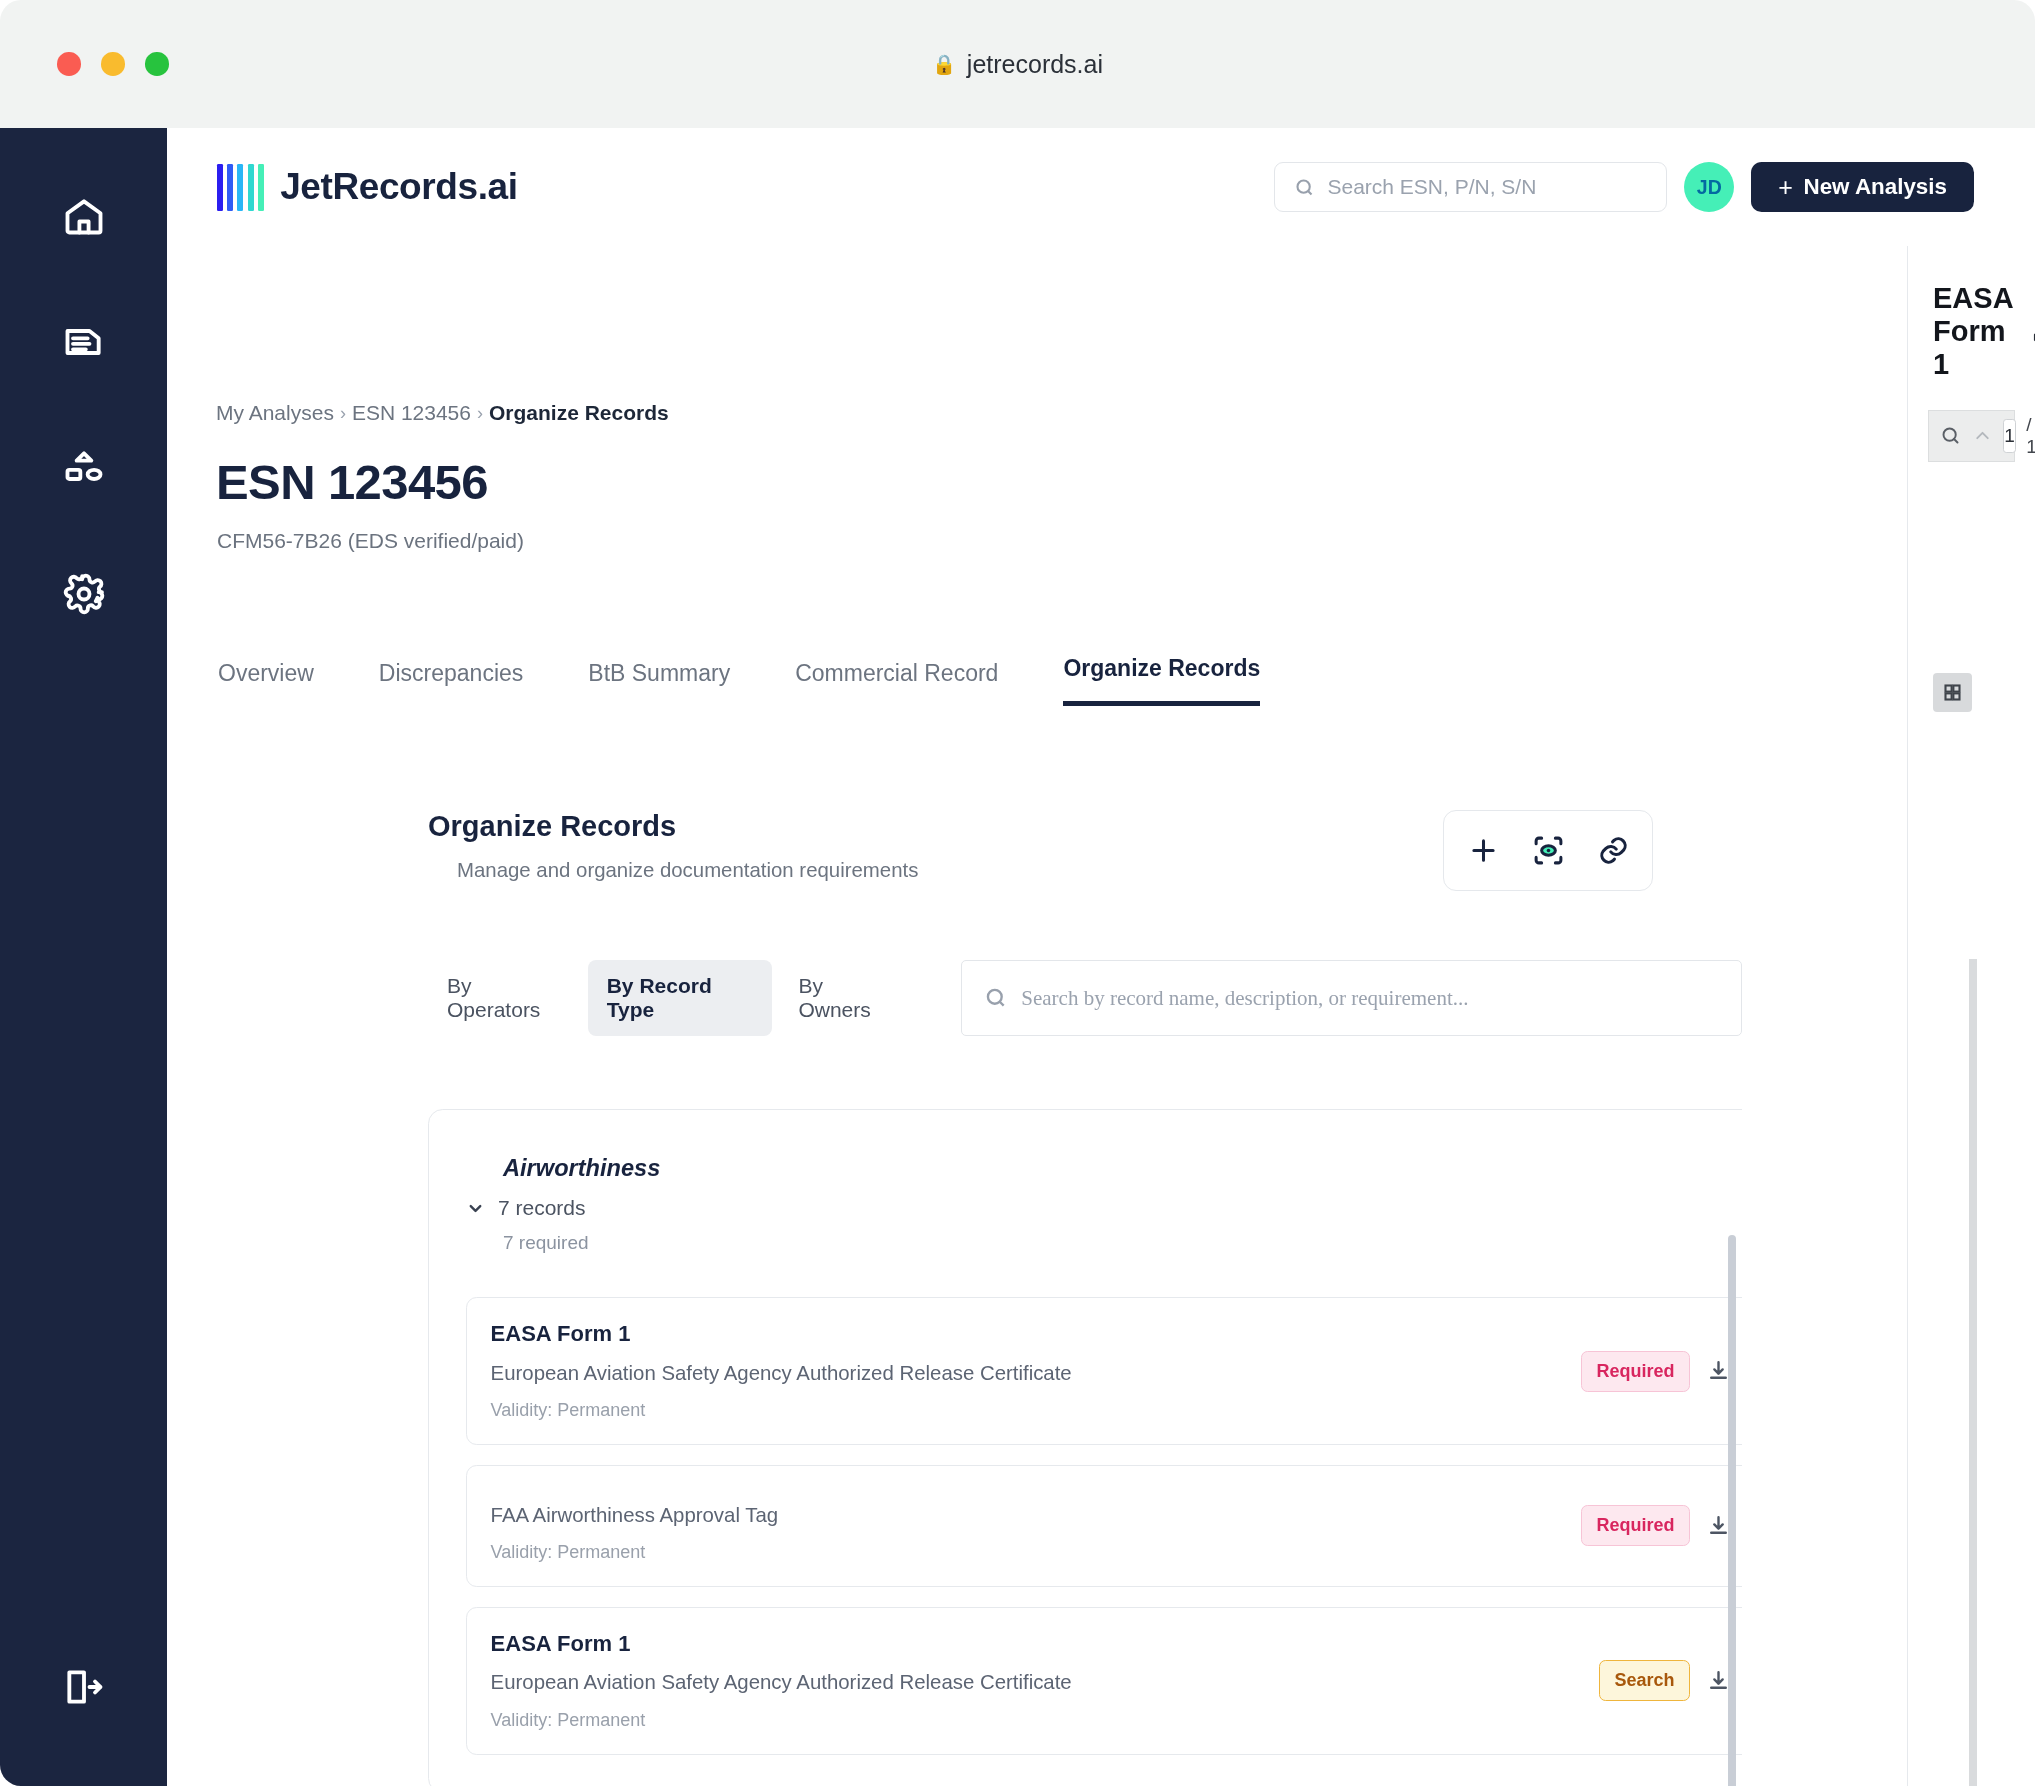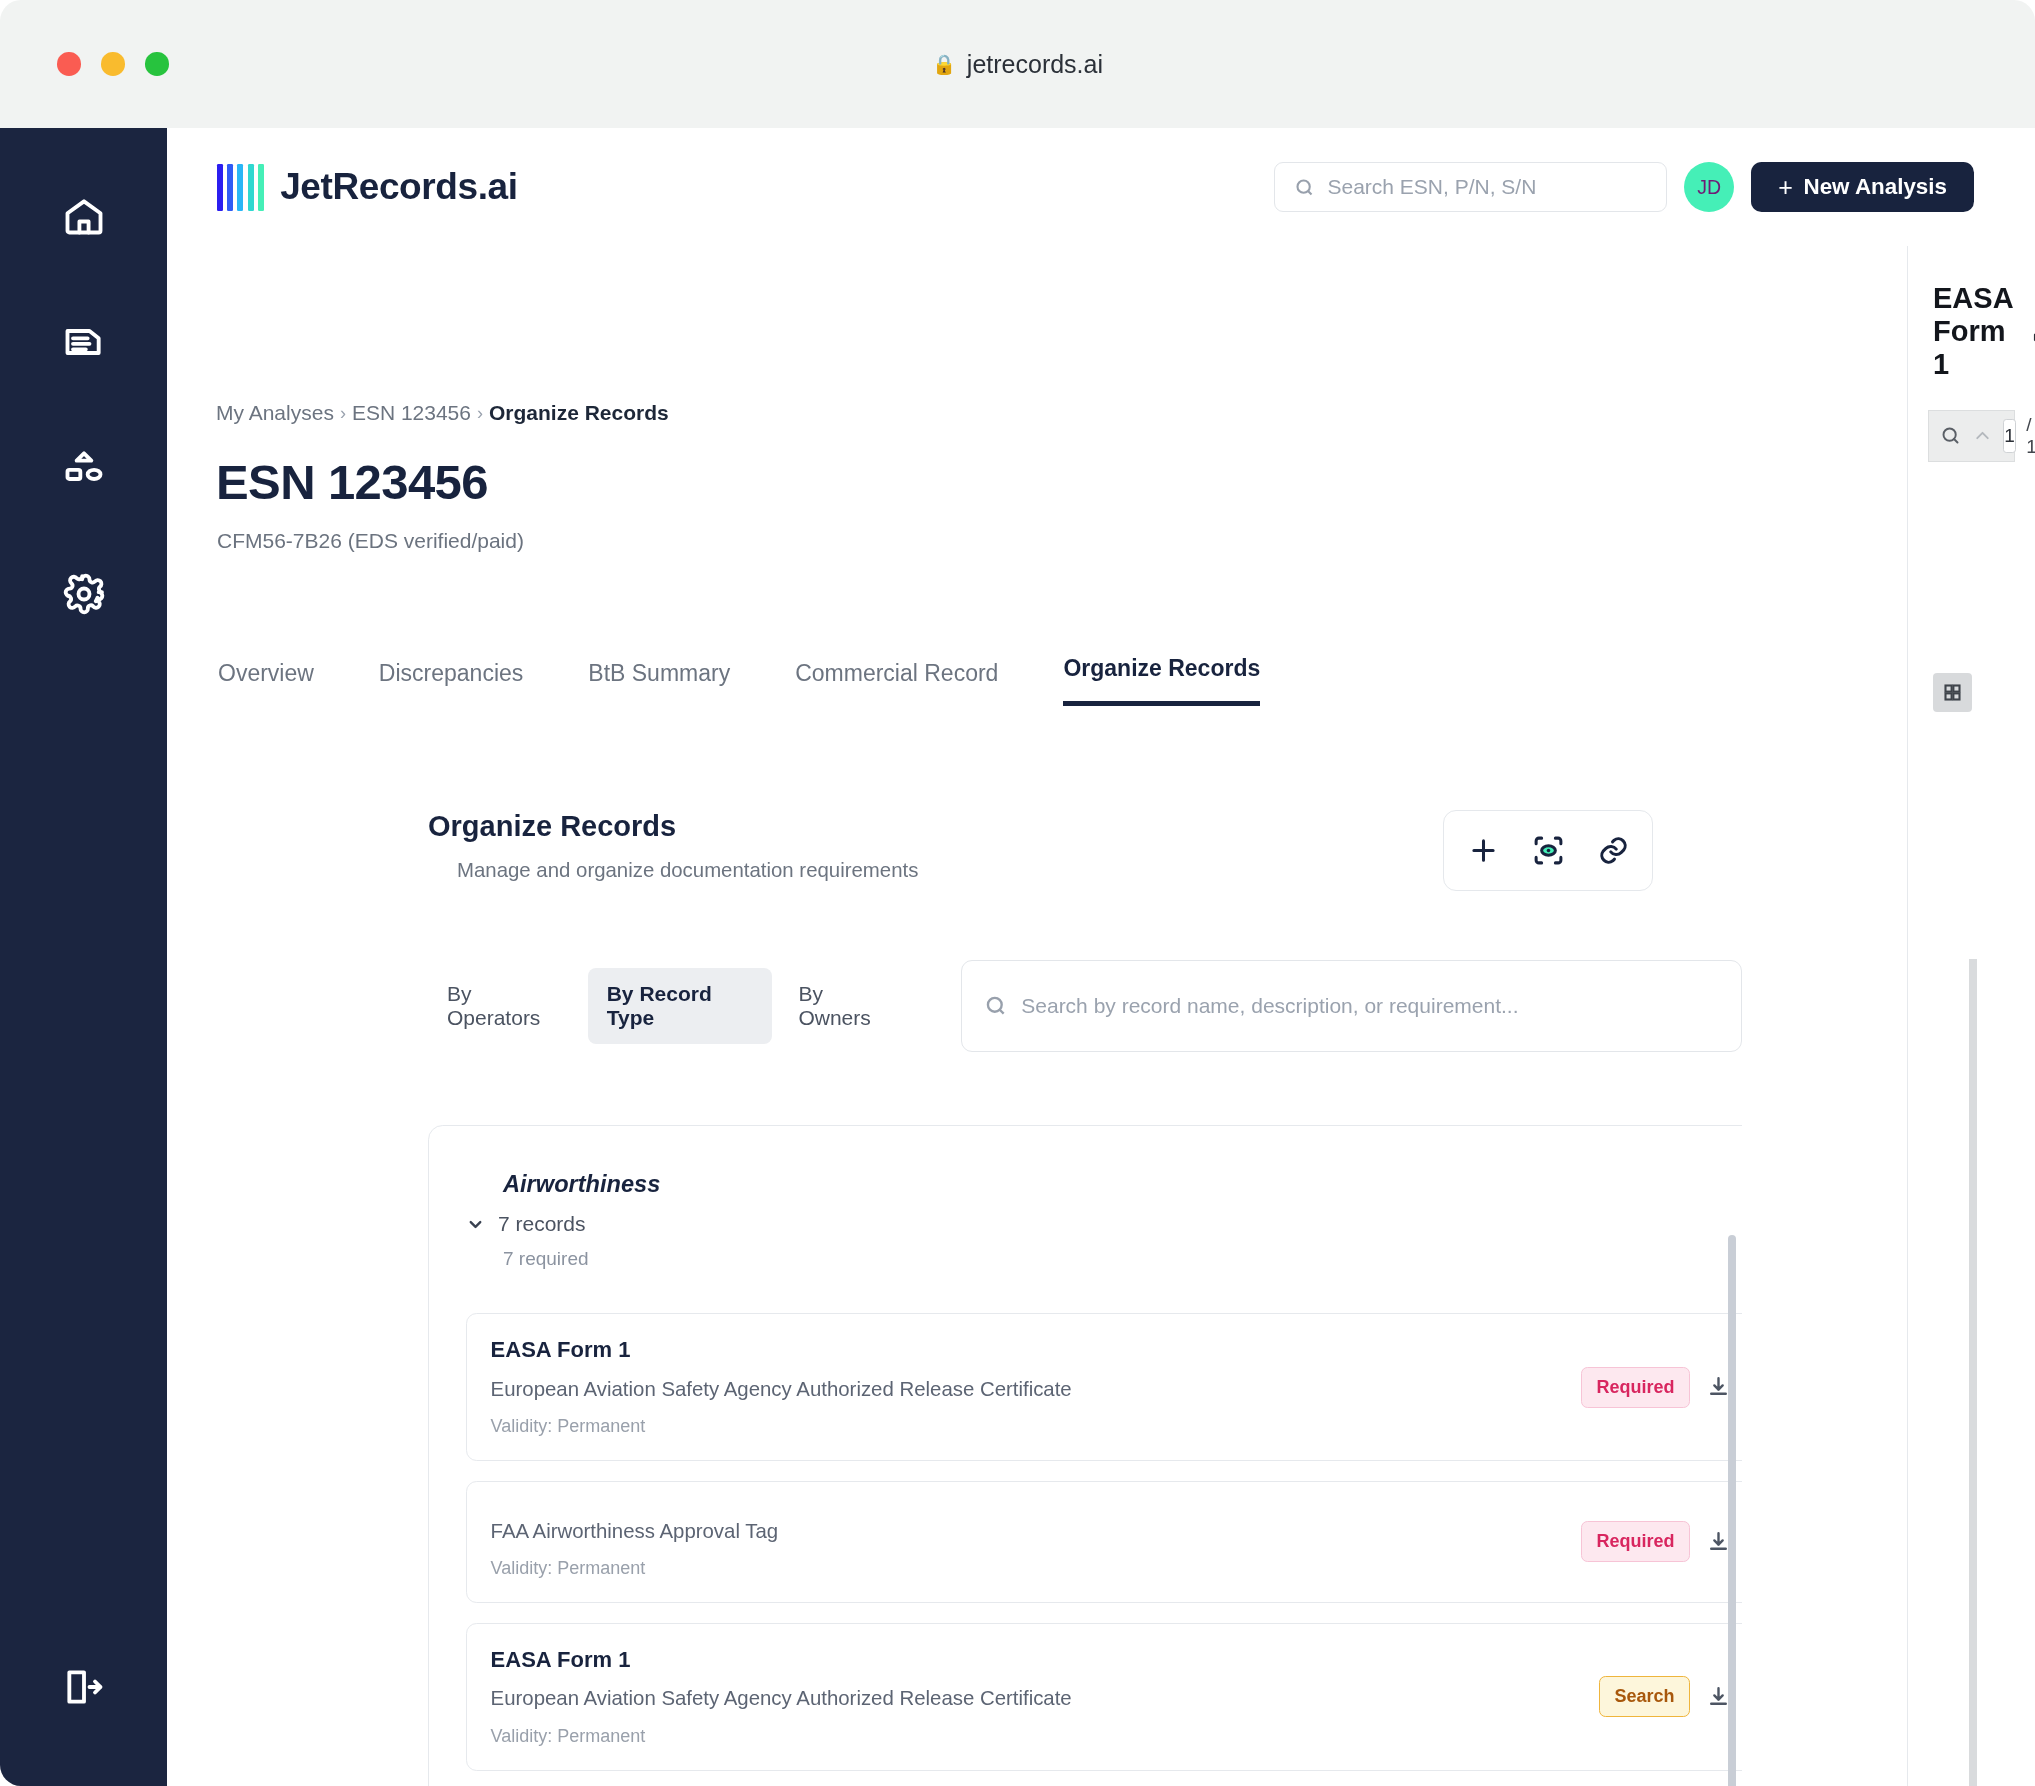--- a/index.html
+++ b/index.html
@@ -67,21 +67,21 @@
   .header-right { margin-left: auto; margin-right: 61px; display: flex; align-items: center; gap: 17px; }
   .search-box {
     width: 393px; height: 50px; border: 1.2px solid #e3e6ea; border-radius: 9px;
     background: #fff; display: flex; align-items: center; padding-left: 19px; gap: 12.2px;
   }
   .search-box svg { width: 21px; height: 21px; stroke: #98a0ac; fill: none; stroke-width: 2.4; }
   .search-box span { font-size: 21px; color: #9aa2ae; }
   .avatar {
     width: 50px; height: 50px; border-radius: 50%; background: #45efb7;
     display: flex; align-items: center; justify-content: center;
-    font-size: 19.5px; font-weight: 400; color: #701a75;
+    font-size: 19.5px; font-weight: 700; color: #0369a1;
   }
   .newbtn {
     height: 50px; background: #18233e; border-radius: 10.6px; color: #fff;
     display: flex; align-items: center; gap: 10.6px; padding: 0 27px;
     font-size: 22.4px; font-weight: 700;
   }
   .newbtn .plus { font-size: 25px; font-weight: 400; line-height: 0.8; }
 
   
   .maincol {
@@ -107,22 +107,22 @@
     margin-left: auto; display: flex; align-items: center; gap: 0;
     border: 1.2px solid #e5e8ec; border-radius: 13px; height: 81px; padding: 0 6.5px;
   }
   .iconbtn { width: 65px; height: 65px; display: flex; align-items: center; justify-content: center; }
   .iconbtn svg { width: 33px; height: 33px; fill: none; stroke: #18233e; stroke-width: 2.2; stroke-linecap: round; stroke-linejoin: round; }
 
   .filters { display: flex; align-items: center; gap: 7.3px; margin-top: 69px; }
   .pill { font-size: 21px; color: #4b5361; padding: 14px 19px; border-radius: 8.1px; }
   .pill.active { background: #eceef1; color: #18233e; font-weight: 700; }
   .recsearch {
-    margin-left: 41px; width: 843px; height: 92px; border: 1.2px solid #e3e6ea; border-radius: 11px;
-    display: flex; align-items: center; gap: 14px; padding-left: 22px; background: #fff;
+    margin-left: 41px; width: 843px; height: 76px; border: 1.2px solid #e3e6ea; border-radius: 5px;
+    display: flex; align-items: center; gap: 14px; padding-left: 22px; background: #fff; font-family: Liberation Serif, serif;
   }
   .recsearch svg { width: 23.6px; height: 23.6px; stroke: #98a0ac; fill: none; stroke-width: 2.4; }
   .recsearch span { font-size: 21px; color: #9aa2ae; }
 
   .group {
     margin-top: 73px; width: 1482px; border: 1.2px solid #e6e9ed; border-radius: 14.7px;
     background: #fff; padding: 45px 37px 37px 37px;
   }
   .group-head { display: flex; align-items: flex-start; }
   .group-name { font-size: 23.6px; font-weight: 700; color: #18233e; margin-left: 37px; font-style: italic; }

